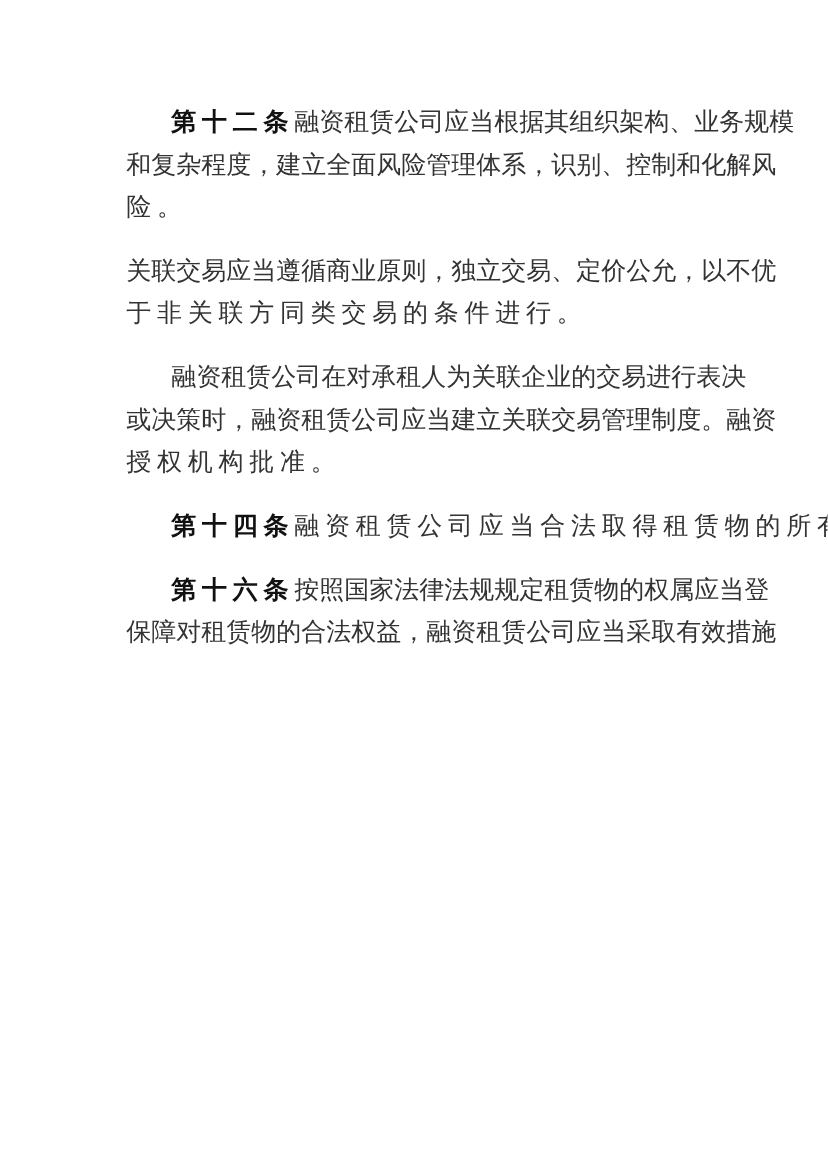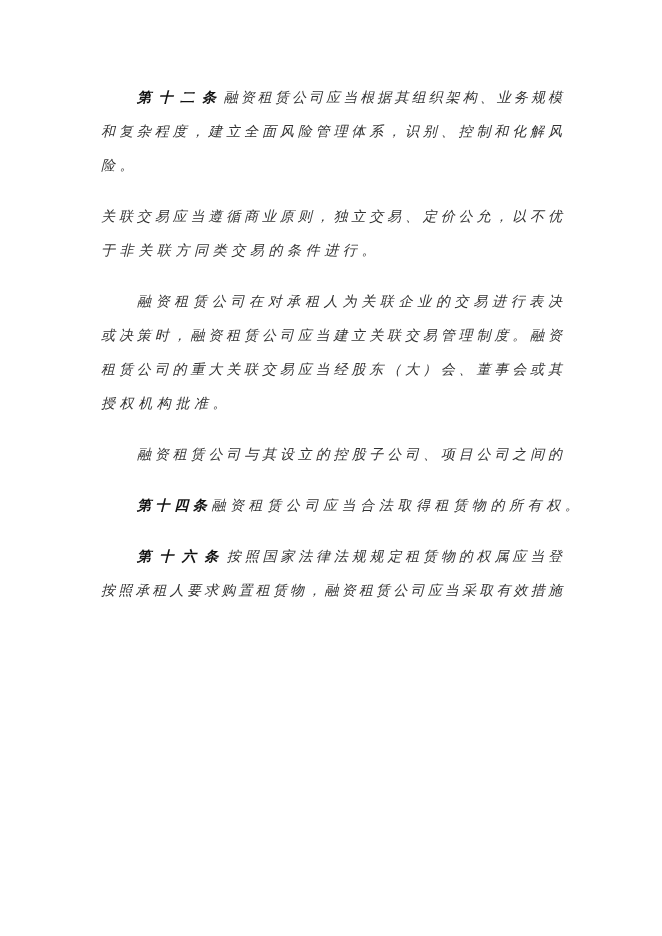--- a/index.html
+++ b/index.html
@@ -21,26 +21,25 @@
       top: 83px;
       width: 461px;
     }
     .para {
       margin: 0 0 17px 0;
     }
     .line {
       display: block;
       height: 34px;
       line-height: 28px;
-      font-size: 14px;
+      font-size: 20px;
       white-space: nowrap;
       text-align: justify;
       text-align-last: justify;
       letter-spacing: 0;
-      font-style: italic;
     }
     .line.last {
       text-align: left;
       text-align-last: left;
       letter-spacing: 4.6px;
     }
     .line.indent {
       padding-left: 36px;
     }
     .bold {
@@ -61,31 +60,29 @@
   </div>
 
   <div class="para">
     <span class="line">关联交易应当遵循商业原则，独立交易、定价公允，以不优</span>
     <span class="line last">于非关联方同类交易的条件进行。</span>
   </div>
 
   <div class="para">
     <span class="line indent">融资租赁公司在对承租人为关联企业的交易进行表决</span>
     <span class="line">或决策时，融资租赁公司应当建立关联交易管理制度。融资</span>
-    <span class="line">租赁公司的重大关联交易应当经股东（大）会、董事会或其</span>
     <span class="line last">授权机构批准。</span>
   </div>
 
   <div class="para">
-    <span class="line indent">融资租赁公司与其设立的控股子公司、项目公司之间的</span>
   </div>
 
   <div class="para">
     <span class="line indent last"><span class="bold">第十四条</span><span>融资租赁公司应当合法取得租赁物的所有权。</span></span>
   </div>
 
   <div class="para">
     <span class="line indent"><span class="bold">第十六条</span><span>按照国家法律法规规定租赁物的权属应当登</span></span>
-    <span class="line">按照承租人要求购置租赁物，融资租赁公司应当采取有效措施</span>
+    <span class="line">保障对租赁物的合法权益，融资租赁公司应当采取有效措施</span>
   </div>
 
 
 </div>
 
 </body></html>

